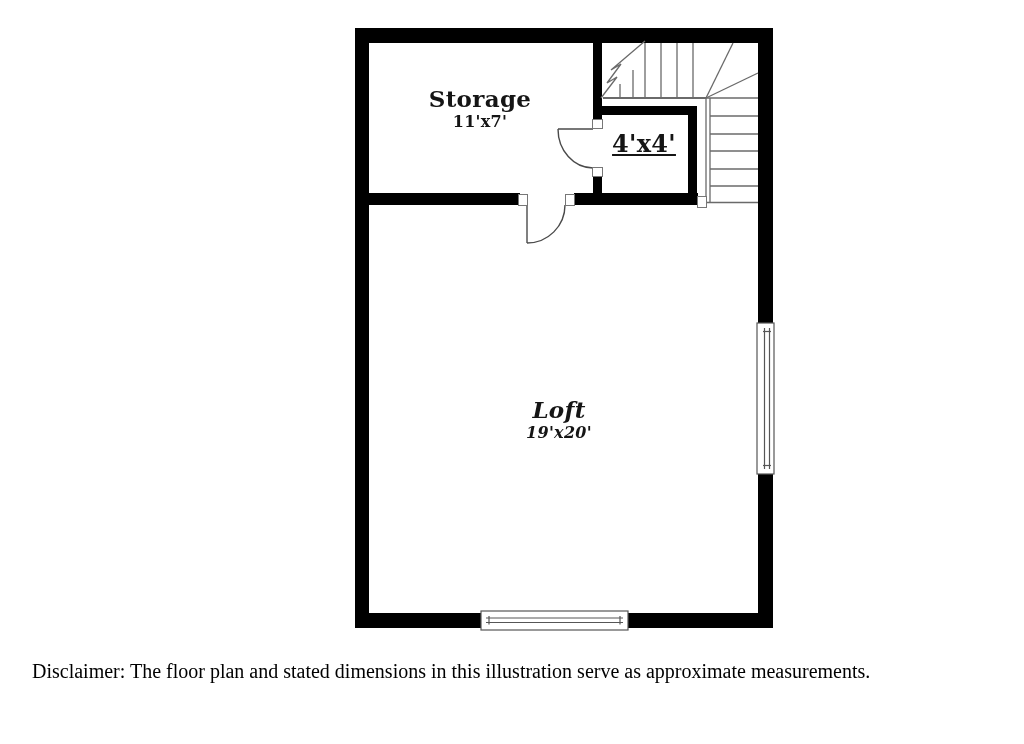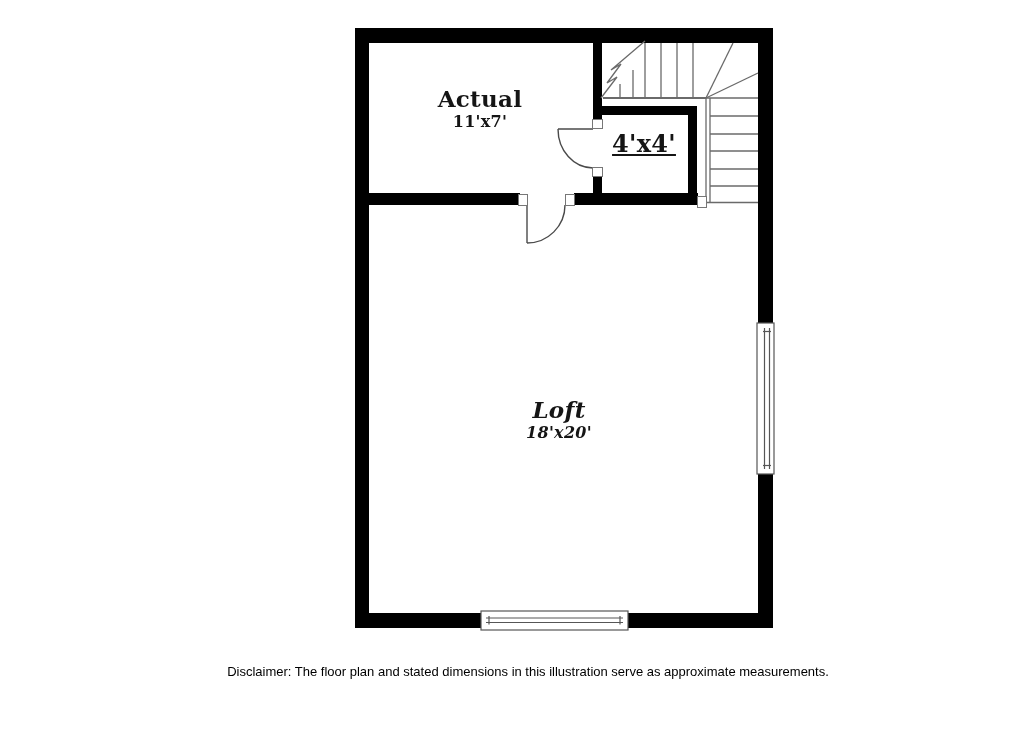--- a/index.html
+++ b/index.html
@@ -6,22 +6,22 @@
   .stage{position:relative;width:1024px;height:744px;background:#ffffff;overflow:hidden;
          font-family:"Liberation Serif",serif;}
   .wall{position:absolute;background:#000000;}
   .jamb{position:absolute;background:#ffffff;border:1px solid #777;box-sizing:border-box;z-index:4;}
   .linework{position:absolute;left:0;top:0;z-index:3;}
   .room-label{position:absolute;z-index:5;text-align:center;color:#151515;
               font-family:"DejaVu Serif","Liberation Serif",serif;font-weight:700;letter-spacing:.3px;}
   .room-name{font-size:23px;line-height:23px;}
   .room-dims{font-size:16px;line-height:23px;}
   .closet-dims{font-size:24px;line-height:24px;text-decoration:underline;}
-  .disclaimer{position:absolute;left:32px;top:658px;width:992px;text-align:center;
-              color:#000;font-family:Liberation Sans, sans-serif;font-size:13px;line-height:27px;z-index:5;}
+  .disclaimer{position:absolute;left:32px;top:658px;width:992px;text-align:left;
+              color:#000;font-family:Liberation Serif, serif;font-size:20px;line-height:27px;z-index:5;}
 </style>
 </head>
 <body>
 
 <div class="stage">
 
   <div class="plan">
 
     <div class="wall" style="left:355px;top:28px;width:418px;height:15px;"></div>
     <div class="wall" style="left:355px;top:28px;width:14px;height:600px;"></div>
@@ -92,29 +92,29 @@
       <g stroke="#565656" stroke-width="1.2" fill="none">
         <rect x="481" y="611" width="147" height="19" fill="#ffffff"></rect>
         <line x1="486" y1="618" x2="623" y2="618"></line>
         <line x1="486" y1="622.5" x2="623" y2="622.5"></line>
         <line x1="489" y1="616" x2="489" y2="624.5"></line>
         <line x1="620" y1="616" x2="620" y2="624.5"></line>
       </g>
     </svg>
 
     <div class="room-label" style="left:390px;top:87px;width:180px;">
-      <div class="room-name">Actual</div>
+      <div class="room-name">Storage</div>
       <div class="room-dims">11'x7'</div>
     </div>
     <div class="room-label" style="left:594px;top:132px;width:100px;">
       <div class="closet-dims">4'x4'</div>
     </div>
     <div class="room-label" style="left:469px;top:398px;width:180px;font-style:italic;">
       <div class="room-name">Loft</div>
-      <div class="room-dims">18'x20'</div>
+      <div class="room-dims">19'x20'</div>
     </div>
   </div>
 
   <div class="disclaimer">
     <div>Disclaimer: The floor plan and stated dimensions in this illustration serve as approximate measurements.</div>
   </div>
 
 </div>
 
 </body></html>

